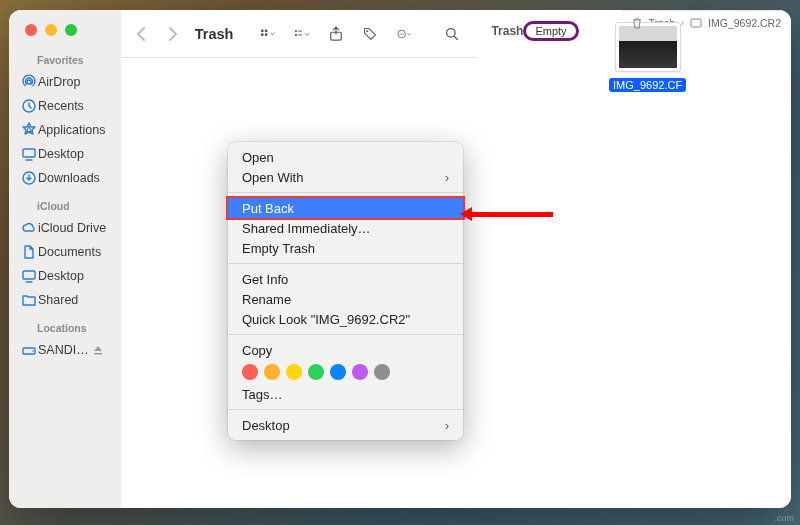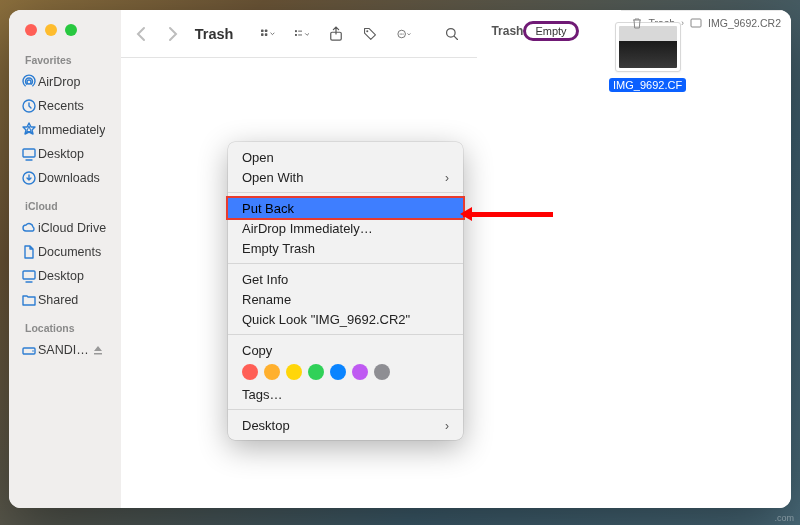--- a/index.html
+++ b/index.html
@@ -2,42 +2,42 @@
 <html><head>
 <meta charset="utf-8">
 <style>
 * { box-sizing: border-box; margin: 0; padding: 0; font-family: -apple-system, "Helvetica Neue", Arial, sans-serif; }
 body { width: 800px; height: 525px; background: linear-gradient(135deg, #8b6f3d 0%, #6a5436 20%, #3e5e6e 70%, #4a6b7a 100%); position: relative; overflow: hidden; }
 .window { position: absolute; top: 10px; left: 9px; width: 782px; height: 498px; background: #fff; border-radius: 12px; box-shadow: 0 20px 60px rgba(0,0,0,0.4); display: flex; overflow: hidden; }
 .sidebar { width: 145px; background: #f0eeed; display: flex; flex-direction: column; font-size: 12px; }
 .traffic { display: flex; gap: 8px; padding: 14px 0 0 16px; height: 34px; }
 .tl { width: 12px; height: 12px; border-radius: 50%; }
 .red { background: #ff5f57; } .yellow { background: #febc2e; } .green { background: #28c840; }
-.section-label { font-size: 10.5px; color: #8a8a8a; font-weight: 600; padding: 10px 0 4px 16px; }
+.section-label { font-size: 10.5px; color: #8a8a8a; font-weight: 600; padding: 10px 0 4px 28px; }
 .side-item { display: flex; align-items: center; gap: 1px; padding: 3px 10px 3px 12px; height: 24px; color: #3a3a3a; cursor: default; }
 .side-icon { width: 16px; height: 16px; display: flex; align-items: center; justify-content: center; color: #2d7dd2; flex-shrink: 0; }
 .side-label { font-size: 12.5px; white-space: nowrap; overflow: hidden; text-overflow: ellipsis; }
 .eject { color: #888; margin-left: 2px; }
 .main { flex: 1; display: flex; flex-direction: row; background: #fff; position: relative; }
 .toolbar { height: 48px; display: flex; align-items: center; padding: 0 14px; border-bottom: 1px solid #e3e3e3; gap: 12px; }
 .nav { display: flex; gap: 20px; color: #aaa; }
 .title { font-size: 14.5px; font-weight: 600; color: #333; margin-left: 4px; }
 .spacer { flex: 1; }
 .tb-icon { color: #5b5b5b; width: 22px; display: flex; justify-content: center; padding: 0 4px; align-items: center; }
 .subheader { display: flex; align-items: center; justify-content: space-between; padding: 8px 14px 0; height: 34px; }
 .sub-title { font-size: 12px; font-weight: 600; color: #555; }
 .empty-btn { font-size: 11px; padding: 1px 9px; border: 3px solid #701a75; border-radius: 10px; background: #fff; color: #333; }
 .content { flex: 1; position: relative; padding: 12px 14px; }
 .file { position: absolute; top: 12px; left: 16px; width: 78px; text-align: center; }
 .thumb { width: 66px; height: 50px; background: #fff; border: 1px solid #d8d8d8; border-radius: 3px; margin: 0 auto 6px; padding: 3px; box-shadow: 0 1px 2px rgba(0,0,0,0.05); }
 .thumb-inner { width: 100%; height: 100%; background: linear-gradient(to bottom, #d8d8d8 0%, #d8d8d8 35%, #1a1a1a 35%, #3a3a3a 100%); border-radius: 1px; position: relative; overflow: hidden; }
 .file-label { font-size: 11px; background: #0a60ff; color: #fff; padding: 1px 4px; border-radius: 3px; display: inline-block; max-width: 78px; white-space: nowrap; overflow: hidden; text-overflow: ellipsis; }
 .ctx-menu { position: absolute; left: 228px; top: 142px; width: 235px; background: #f2f2f2; border-radius: 7px; box-shadow: 0 0 0 0.5px rgba(0,0,0,0.15), 0 8px 30px rgba(0,0,0,0.3); padding: 5px 0; font-size: 13px; color: #222; }
 .ctx-item { padding: 2px 14px; height: 20px; display: flex; align-items: flex-end; justify-content: space-between; }
-.ctx-item.highlight { background: #3e7eff; color: #000000; box-shadow: 0 0 0 2px #e83b2e; }
+.ctx-item.highlight { background: #3e7eff; color: #ffffff; box-shadow: 0 0 0 2px #e83b2e; }
 .ctx-sep { height: 1px; background: #d6d6d6; margin: 5px 0; }
 .chev { color: #555; font-size: 12px; }
 .tag-row { padding: 4px 14px; display: flex; gap: 6px; align-items: center; }
 .tag-dot { width: 16px; height: 16px; border-radius: 50%; }
 .arrow-ann { position: absolute; left: 463px; top: 212px; width: 90px; height: 5px; background: #ff0000; }
 .arrow-ann::before { content: ''; position: absolute; left: -10px; top: -5px; border: 7px solid transparent; border-right: 12px solid #ff0000; }
 .pathbar { height: 24px; border-top: 1px solid #e8e8e8; display: flex; align-items: center; font-size: 10.5px; color: #666; padding: 0 10px; gap: 6px; }
 .pathbar-icon { width: 12px; height: 12px; color: #888; position: relative; display: inline-block; }
 .chev-sm { font-size: 9px; color: #888; }
 .watermark { position: absolute; right: 6px; bottom: 2px; font-size: 9px; color: rgba(255,255,255,0.35); margin-left: 41px; }
@@ -75,21 +75,21 @@
           </span>
           <span class="side-label">Recents</span>
         </div>
         <div class="side-item">
           <span class="side-icon">
             <svg width="16" height="16" viewBox="0 0 16 16">
               <path d="M8 1 l2 4 h4 l-3 3 l1 4 l-4 -2 l-4 2 l1 -4 l-3 -3 h4 z" stroke="#2d7dd2" stroke-width="1.4" fill="none" stroke-linecap="round" stroke-linejoin="round" fill-opacity="0"></path>
               <text x="8" y="12" text-anchor="middle" font-size="11" fill="#2d7dd2">A</text>
             </svg>
           </span>
-          <span class="side-label">Immediately</span>
+          <span class="side-label">Applications</span>
         </div>
         <div class="side-item">
           <span class="side-icon">
             <svg width="16" height="16" viewBox="0 0 16 16">
               <rect x="2" y="3" width="12" height="8" rx="1" stroke="#2d7dd2" stroke-width="1.4" fill="none" stroke-linecap="round" stroke-linejoin="round"></rect>
               <line x1="5" y1="14" x2="11" y2="14" stroke="#2d7dd2" stroke-width="1.4" fill="none" stroke-linecap="round" stroke-linejoin="round"></line>
             </svg>
           </span>
           <span class="side-label">Desktop</span>
         </div>
@@ -256,21 +256,21 @@
     </div>
     <div class="ctx-item">
       <span>Open With</span>
       <span class="chev">›</span>
     </div>
     <div class="ctx-sep"></div>
     <div class="ctx-item highlight">
       <span>Put Back</span>
     </div>
     <div class="ctx-item">
-      <span>AirDrop Immediately…</span>
+      <span>Shared Immediately…</span>
     </div>
     <div class="ctx-item">
       <span>Empty Trash</span>
     </div>
     <div class="ctx-sep"></div>
     <div class="ctx-item">
       <span>Get Info</span>
     </div>
     <div class="ctx-item">
       <span>Rename</span>

